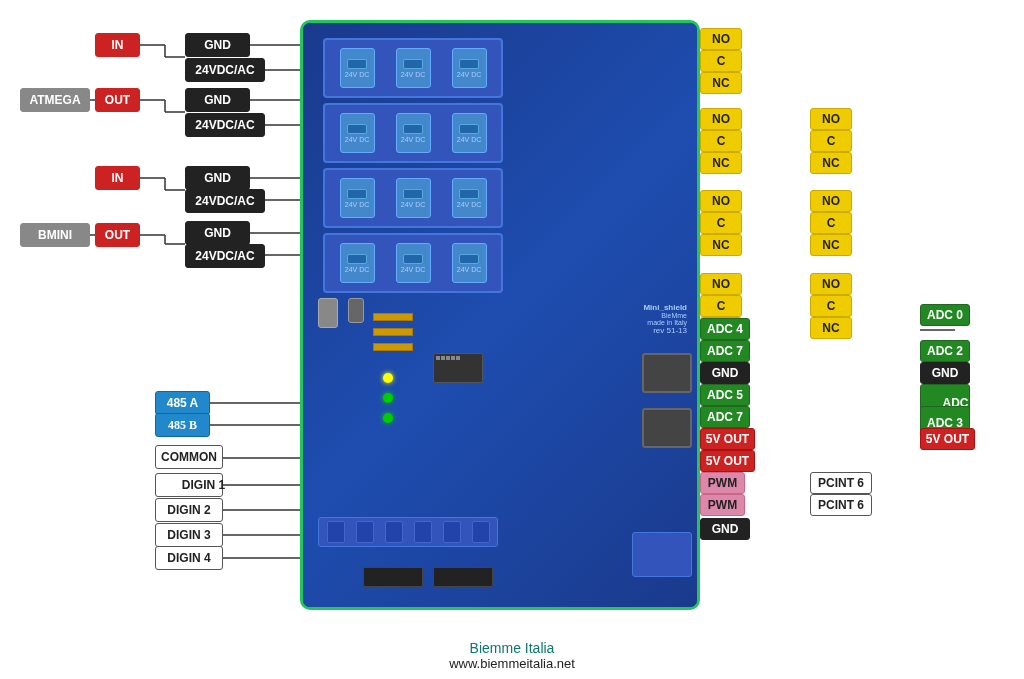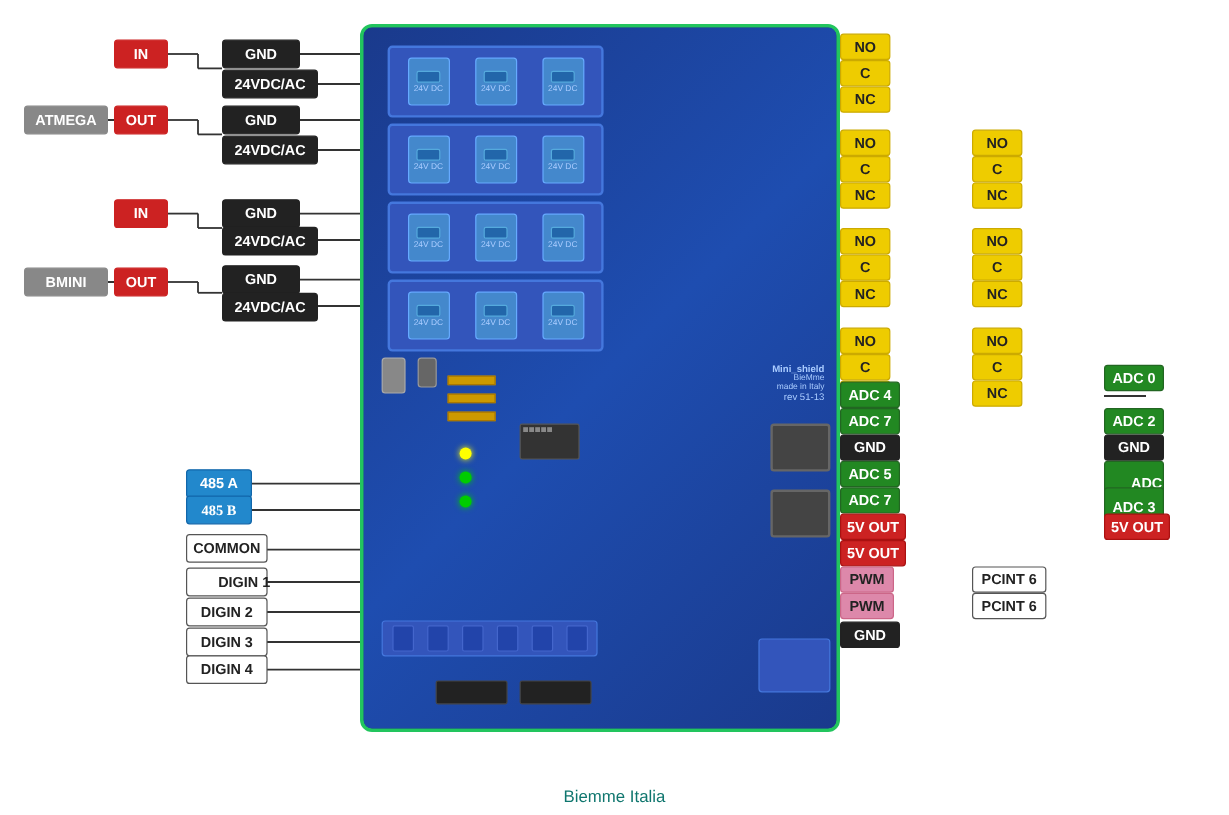--- a/index.html
+++ b/index.html
@@ -416,15 +416,16 @@
 
   <div class="label-box label-green" style="position:absolute; left:920px; top:304px; width:50px; height:22px;">ADC 0</div>
   <div class="label-box label-green" style="position:absolute; left:920px; top:340px; width:50px; height:22px;">ADC 2</div>
   <div class="label-box label-black" style="position:absolute; left:920px; top:362px; width:50px; height:22px;">GND</div>
   <div class="label-box label-green" style="position:absolute; left:920px; top:384px; width:50px; height:38px;padding-left:36px;">ADC 1</div>
   <div class="label-box label-green" style="position:absolute; left:920px; top:406px; width:50px; height:33px;">ADC 3</div>
   <div class="label-box label-darkred" style="position:absolute; left:920px; top:428px; width:55px; height:22px;">5V OUT</div>
 
   <div class="footer">
     <div class="footer-sub">Biemme Italia</div>
+    <div class="footer-url">www.biemmeitalia.net</div>
   </div>
 
 </div>
 
 </body></html>

